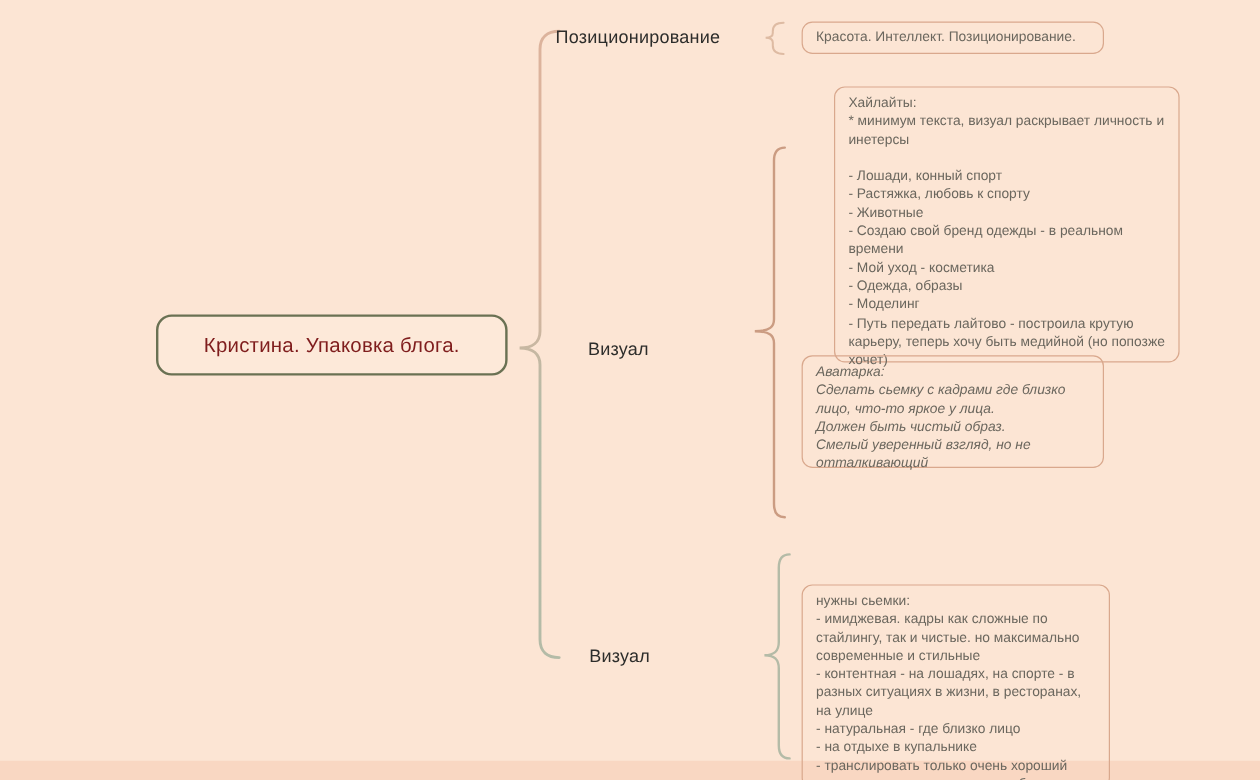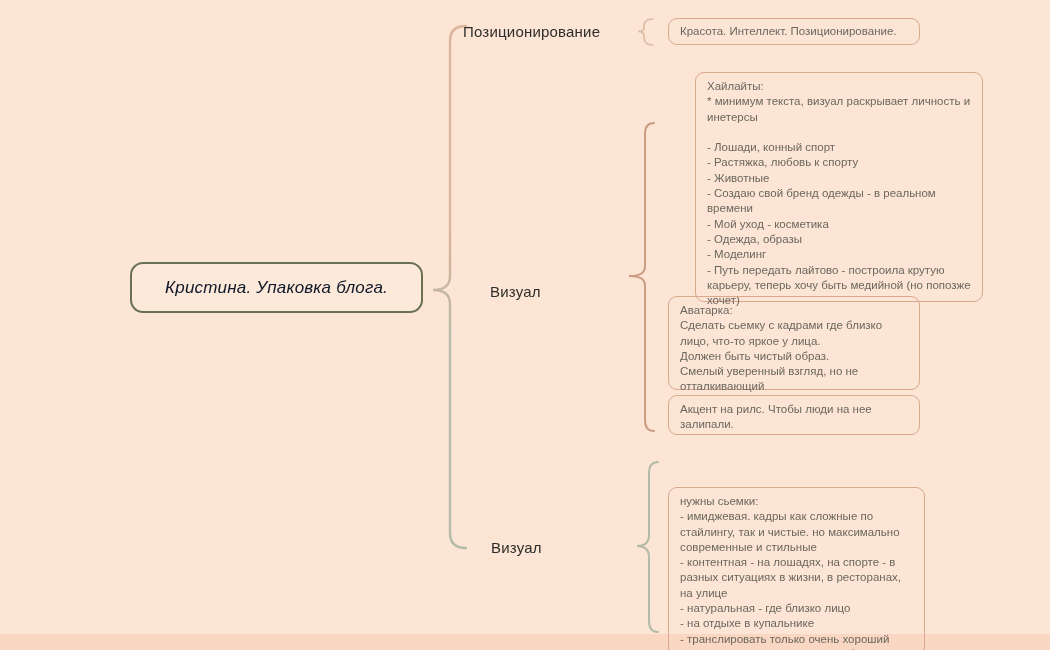--- a/index.html
+++ b/index.html
@@ -22,21 +22,21 @@
     pointer-events:none;
   }
   #root-topic{
     position:absolute;left:130px;top:262px;width:293px;height:51px;
     border:2.5px solid #6a7153;border-radius:13px;
     background:#fde9d9;
     display:flex;align-items:center;justify-content:center;
     box-sizing:border-box;
   }
   #root-topic .root-label{
-    font-size:17px;color:#0f172a;letter-spacing:.2px;font-style:italic;
+    font-size:17px;color:#7f1d1d;letter-spacing:.2px;
   }
   .branch-label{
     position:absolute;
     font-size:15px;color:#2d2d2b;font-weight:500;letter-spacing:.2px;
     white-space:nowrap;
   }
   #label-positioning{left:463px;top:23px;}
   #label-content{left:490px;top:283px;}
   #label-visual{left:491px;top:539px;}
   .note-box{
@@ -47,21 +47,21 @@
   }
   .note-text{
     display:block;
     padding:6px 11px 0 11px;
     font-size:11.5px;line-height:15.3px;color:#6b675e;
     white-space:pre-line;
   }
   #note-positioning-1{left:668px;top:18px;width:252px;height:27px;}
   #note-positioning-1 .note-text{padding-top:5px;}
   #note-content-1{left:695px;top:72px;width:288px;height:230px;}
-  #note-content-2{left:668px;top:296px;width:252px;height:94px;}
+  #note-content-2{left:668px;top:296px;width:252px;height:94px;font-style:italic;}
   #note-content-3{left:668px;top:395px;width:252px;height:40px;}
   #note-visual-1{left:668px;top:463px;width:257px;height:170px;margin-top:24px;}
 </style>
 </head>
 <body>
 
 <div id="canvas">
 
   <div id="bottom-strip"></div>
 
@@ -120,23 +120,20 @@
 - Путь передать лайтово - построила крутую карьеру, теперь хочу быть медийной (но попозже хочет)</span>
   </div>
 
   <div id="note-content-2" class="note-box">
     <span class="note-text">Аватарка:
 Сделать сьемку с кадрами где близко лицо, что-то яркое у лица.
 Должен быть чистый образ.
 Смелый уверенный взгляд, но не отталкивающий</span>
   </div>
 
-  <div id="note-content-3" class="note-box">
-    <span class="note-text">Акцент на рилс. Чтобы люди на нее залипали.</span>
-  </div>
 
   <div id="note-visual-1" class="note-box">
     <span class="note-text">нужны сьемки:
 - имиджевая. кадры как сложные по стайлингу, так и чистые. но максимально современные и стильные
 - контентная - на лошадях, на спорте - в разных ситуациях в жизни, в ресторанах, на улице
 - натуральная - где близко лицо
 - на отдыхе в купальнике
 - транслировать только очень хороший контент с моделинга, не всю работу, куда приглашают</span>
   </div>
 

